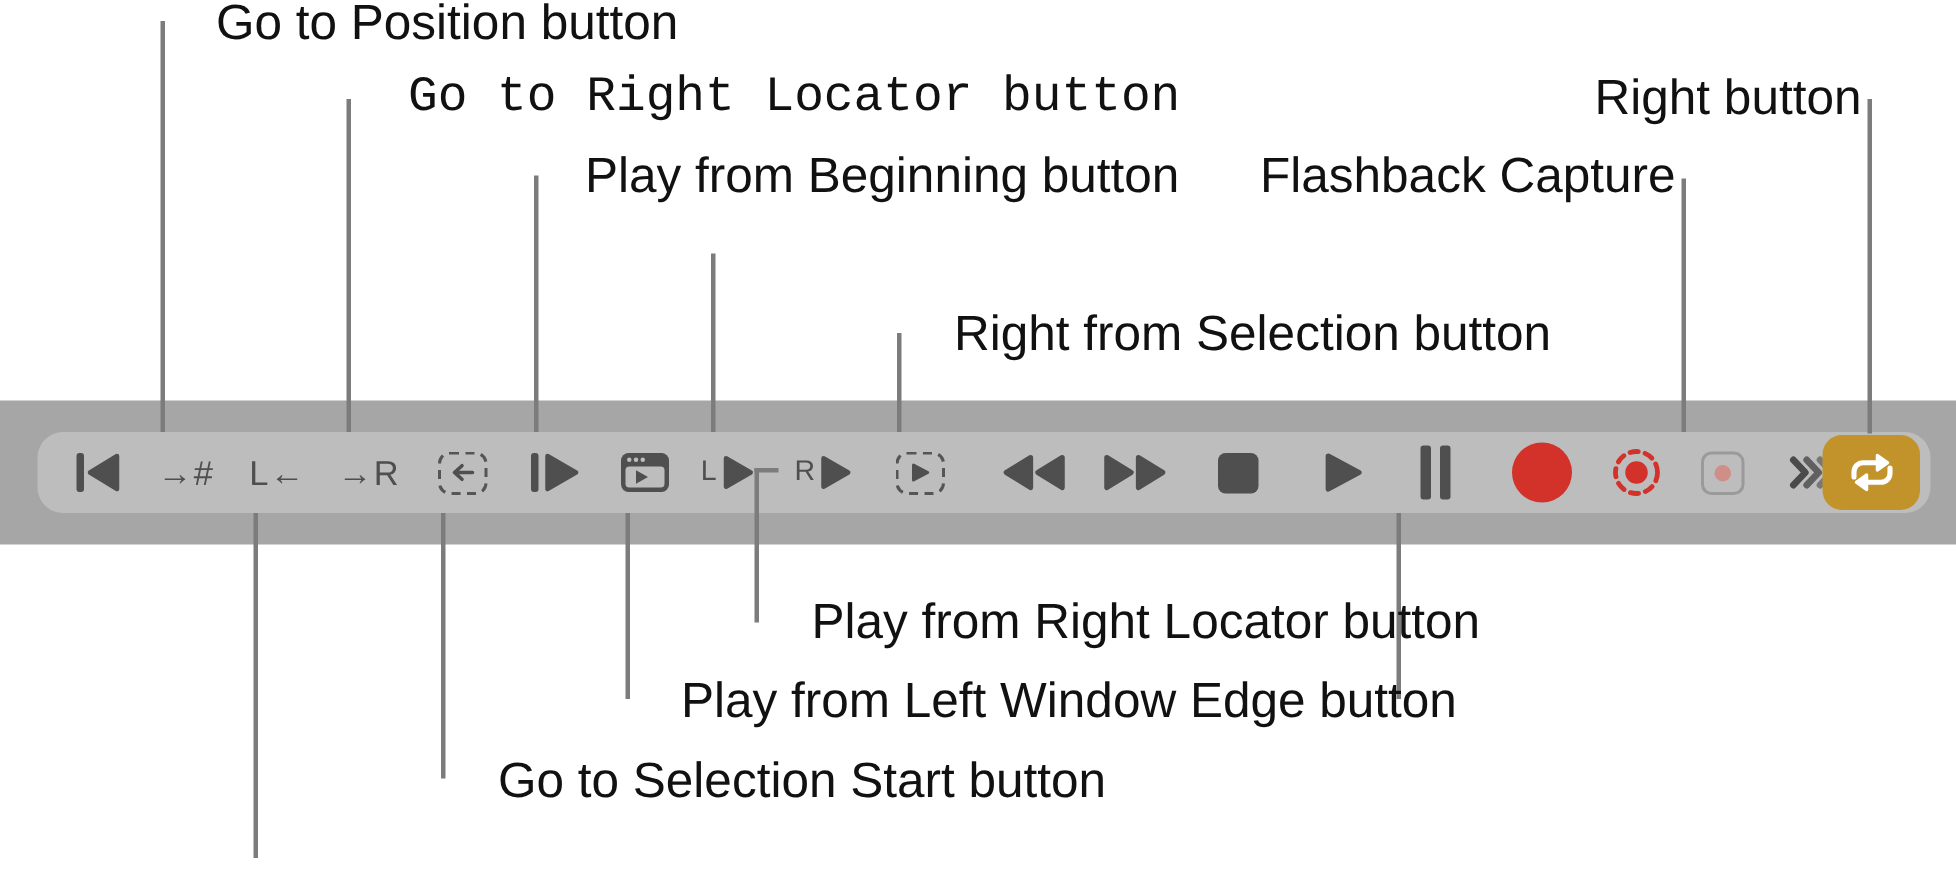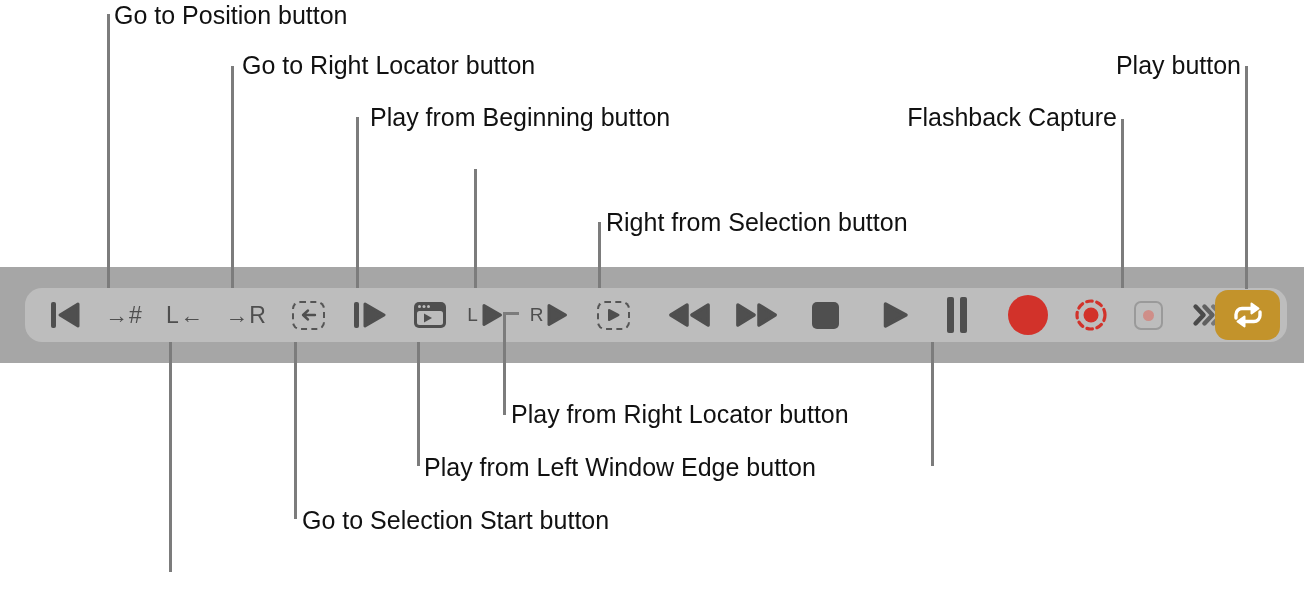--- a/index.html
+++ b/index.html
@@ -20,28 +20,28 @@
   .stop-sq{width:27px;height:27px;background:#4f4f4f;border-radius:5px;}
   .pause-bars{display:flex;gap:6px;}
   .pause-bars div{width:7px;height:36px;background:#4f4f4f;border-radius:2px;}
   .rec-circle{width:40px;height:40px;border-radius:50%;background:#d2322a;}
   .flash-box{width:29px;height:29px;border:2px solid #9a9a9a;border-radius:7px;
              display:flex;align-items:center;justify-content:center;box-sizing:border-box;}
   .flash-dot{width:11px;height:11px;border-radius:50%;background:#cf8e88;}
   #btn-cycle{background:#c3932b;border-radius:13px;top:2px;height:50px;width:65px;}
 
   
-  .callout{position:absolute;font-size:25px;line-height:26px;color:#111;white-space:nowrap;}
+  .callout{position:absolute;font-size:33px;line-height:26px;color:#111;white-space:nowrap;margin-left:30px;}
   
   .vline{position:absolute;width:3px;background:#7c7c7c;}
   .hline{position:absolute;height:3px;background:#7c7c7c;}
 
   #co-go-to-position{left:114px;top:2px;}
-  #co-go-to-right-locator{left:242px;top:52px;}
-  #co-play-from-beginning{left:370px;top:104px;}
+  #co-go-to-right-locator{left:242px;top:52px;font-family:Liberation Mono, monospace;}
+  #co-play-from-beginning{left:360px;top:104px;}
   #co-play-from-left-locator{left:481px;top:156px;}
   #co-play-from-selection{left:606px;top:209px;}
   #co-flashback-capture{right:187px;top:104px;}
   #co-cycle{right:63px;top:52px;}
   #co-play-from-right-locator{left:511px;top:401px;}
   #co-play-from-left-window-edge{left:424px;top:454px;}
   #co-pause{left:938px;top:454px;}
   #co-go-to-selection-start{left:302px;top:507px;}
   #co-go-to-left-locator{left:178px;top:560px;}
 
@@ -214,18 +214,18 @@
   <div class="vline" id="ln-play-from-left-window-edge"></div>
   <div class="vline" id="ln-pause"></div>
   <div class="vline" id="ln-go-to-selection-start"></div>
   <div class="vline" id="ln-go-to-left-locator"></div>
 
   <div class="callout" id="co-go-to-position">Go to Position button</div>
   <div class="callout" id="co-go-to-right-locator">Go to Right Locator button</div>
   <div class="callout" id="co-play-from-beginning">Play from Beginning button</div>
   <div class="callout" id="co-play-from-selection">Right from Selection button</div>
   <div class="callout" id="co-flashback-capture">Flashback Capture</div>
-  <div class="callout" id="co-cycle">Play button</div>
+  <div class="callout" id="co-cycle">Right button</div>
   <div class="callout" id="co-play-from-right-locator">Play from Right Locator button</div>
   <div class="callout" id="co-play-from-left-window-edge">Play from Left Window Edge button</div>
   <div class="callout" id="co-go-to-selection-start">Go to Selection Start button</div>
 
 </div>
 
 </body></html>

